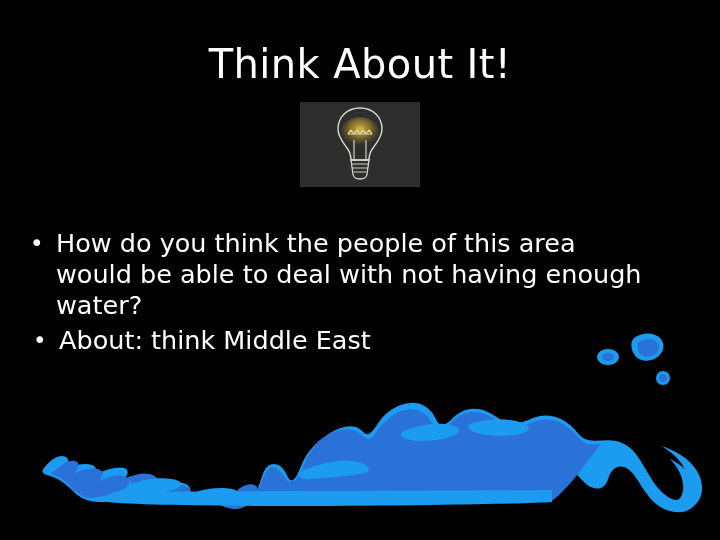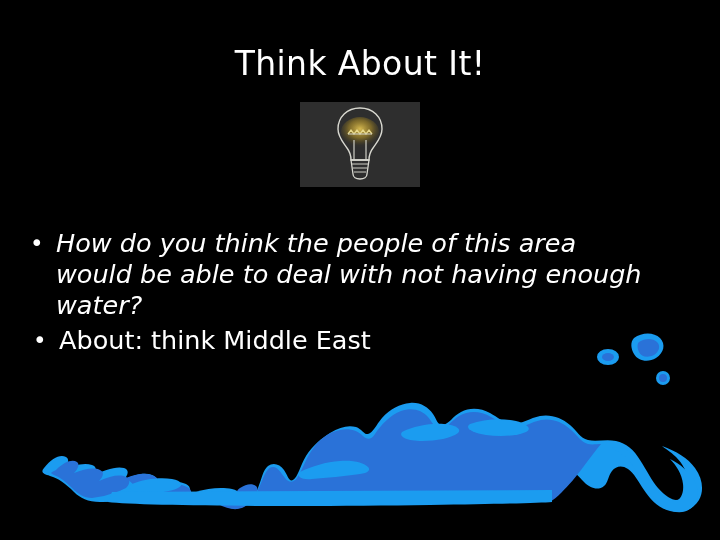--- a/index.html
+++ b/index.html
@@ -22,21 +22,21 @@
   }
 
   
   #slide-title {
     position: absolute;
     left: 0;
     top: 44px;
     width: 720px;
     text-align: center;
     color: #ffffff;
-    font-size: 33px;
+    font-size: 40px;
     font-weight: normal;
     letter-spacing: 0.4px;
     line-height: 40px;
     white-space: nowrap;
   }
 
   
   #bulb-picture {
     position: absolute;
     left: 300px;
@@ -73,21 +73,21 @@
     text-align: left;
     font-size: 23px;
     line-height: 31px;
     color: #ffffff;
   }
   .bullet-text {
     flex: 1 1 auto;
     color: #ffffff;
     max-width: 600px;
   }
-  .bullet-row.level-1 .bullet-text { max-width: 592px; font-style: italic; }
+  .bullet-row.level-1 .bullet-text { max-width: 592px; }
 
   
   #water-splash {
     position: absolute;
     left: 0;
     top: 320px;
     width: 720px;
     height: 200px;
     pointer-events: none;
   }

